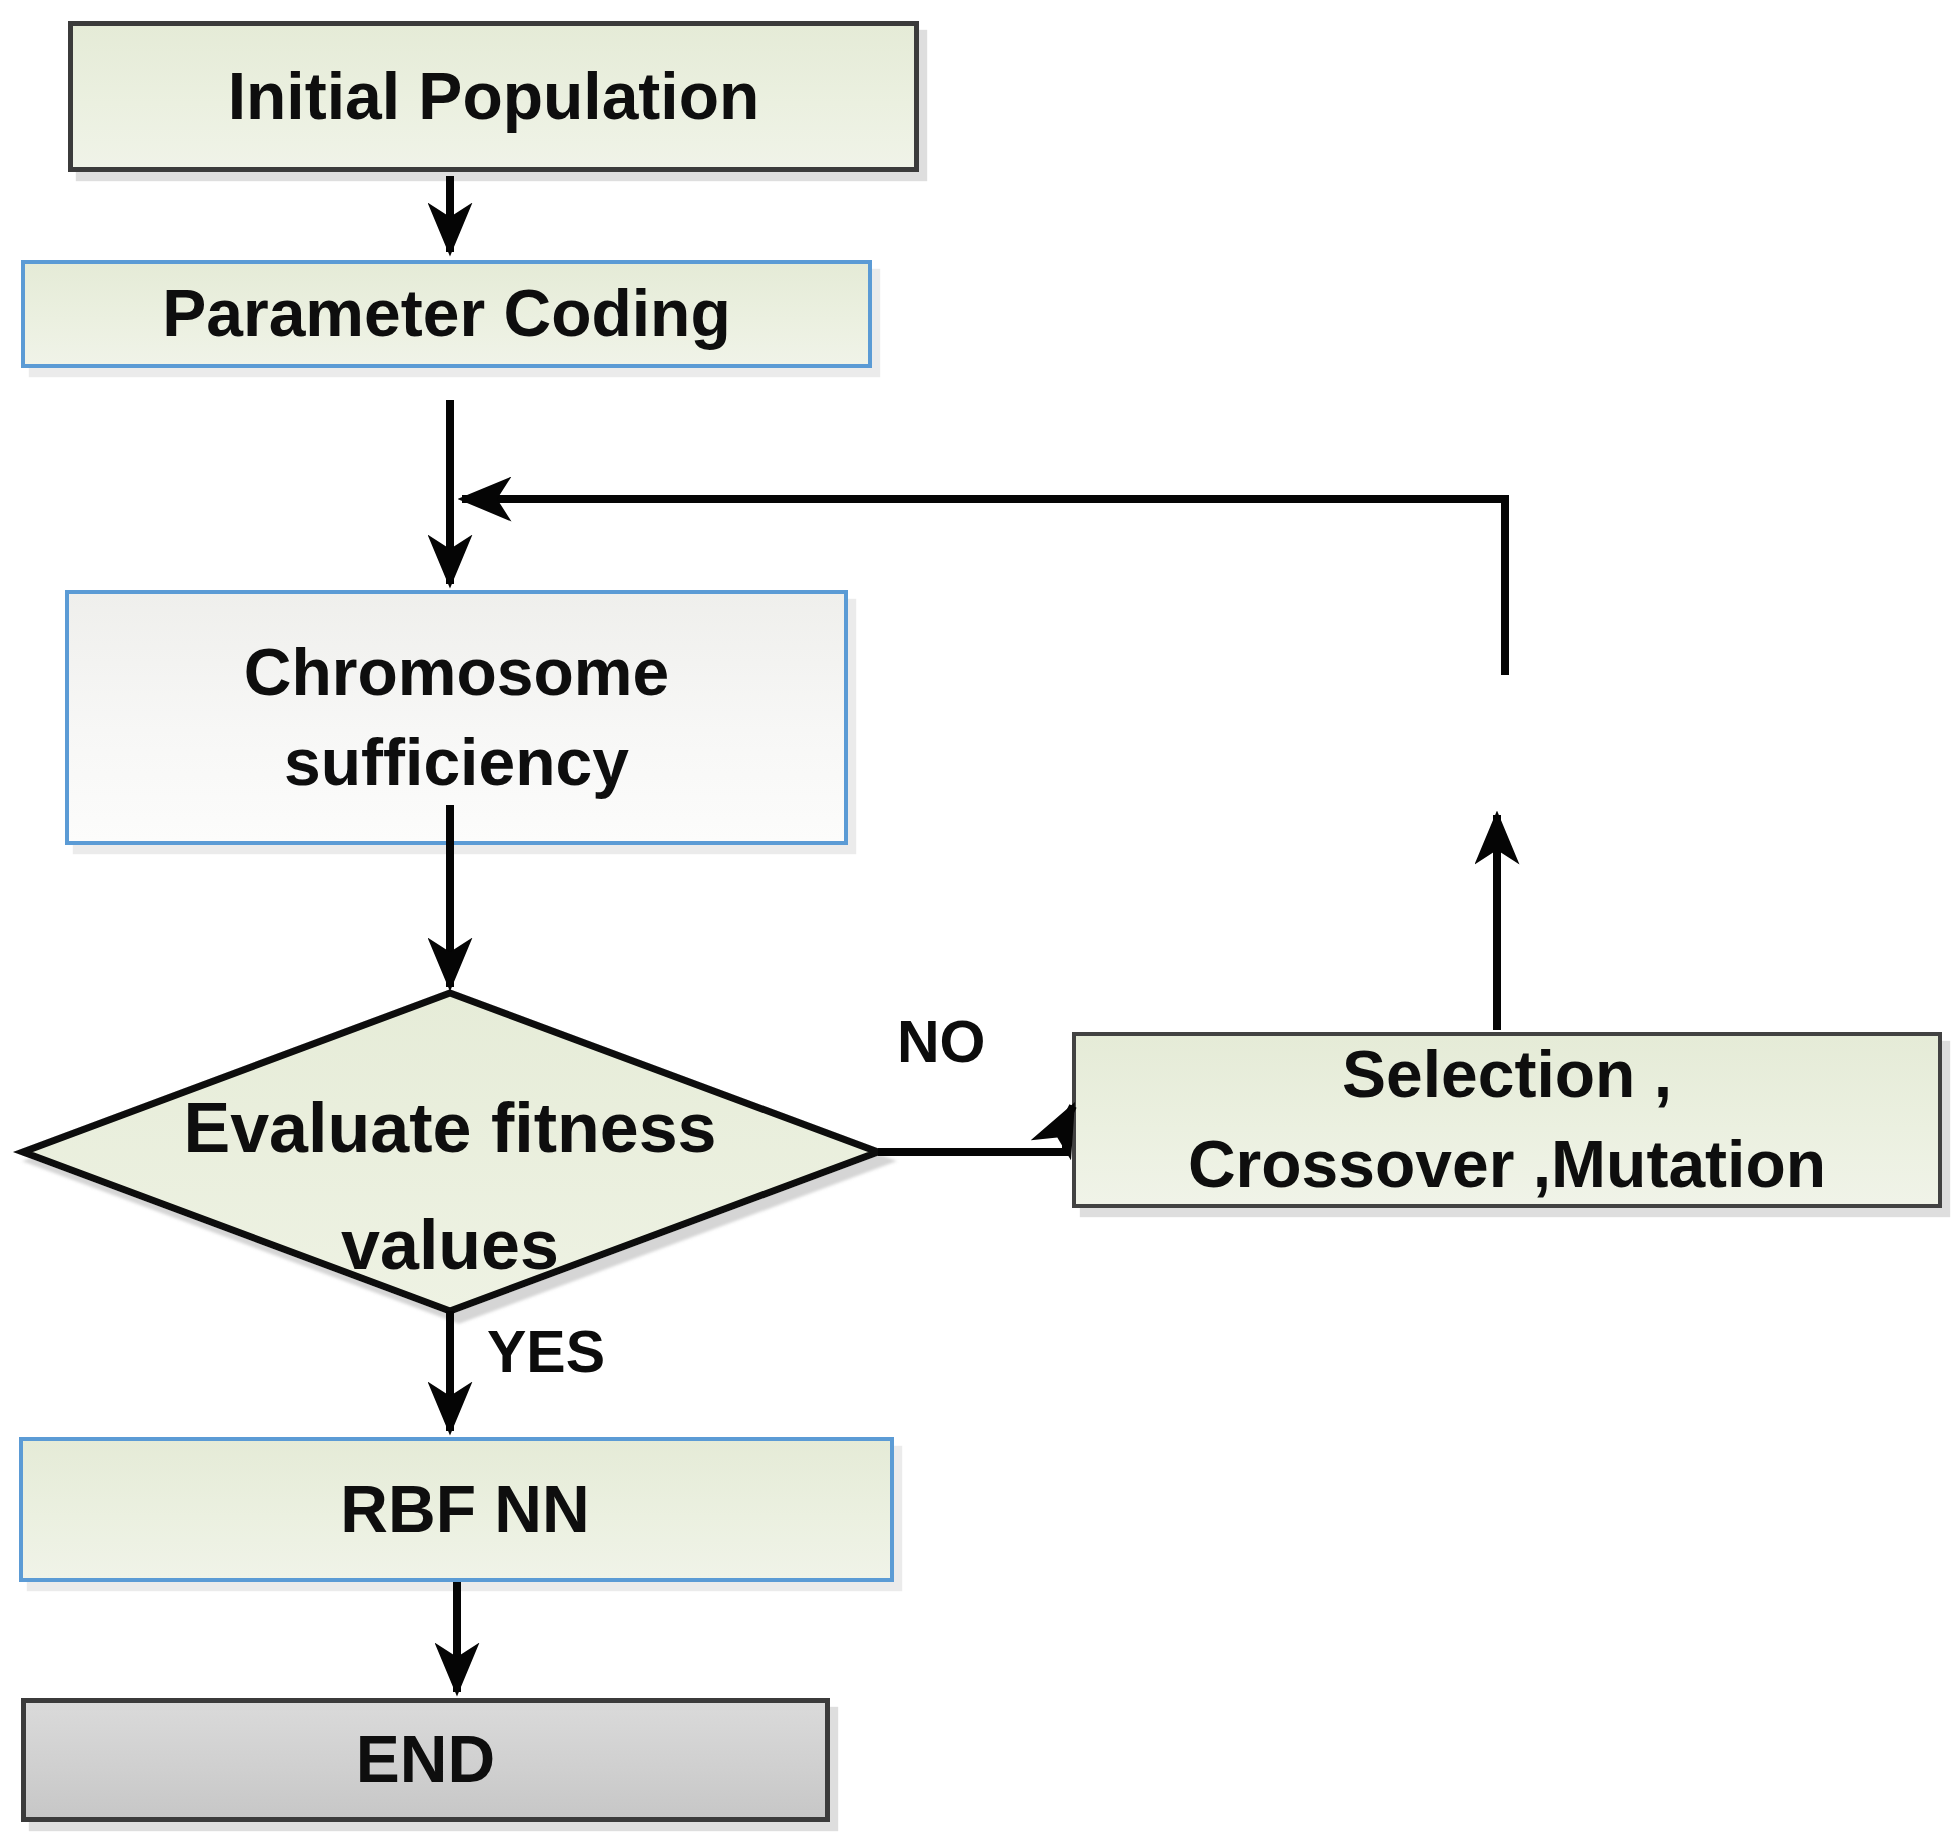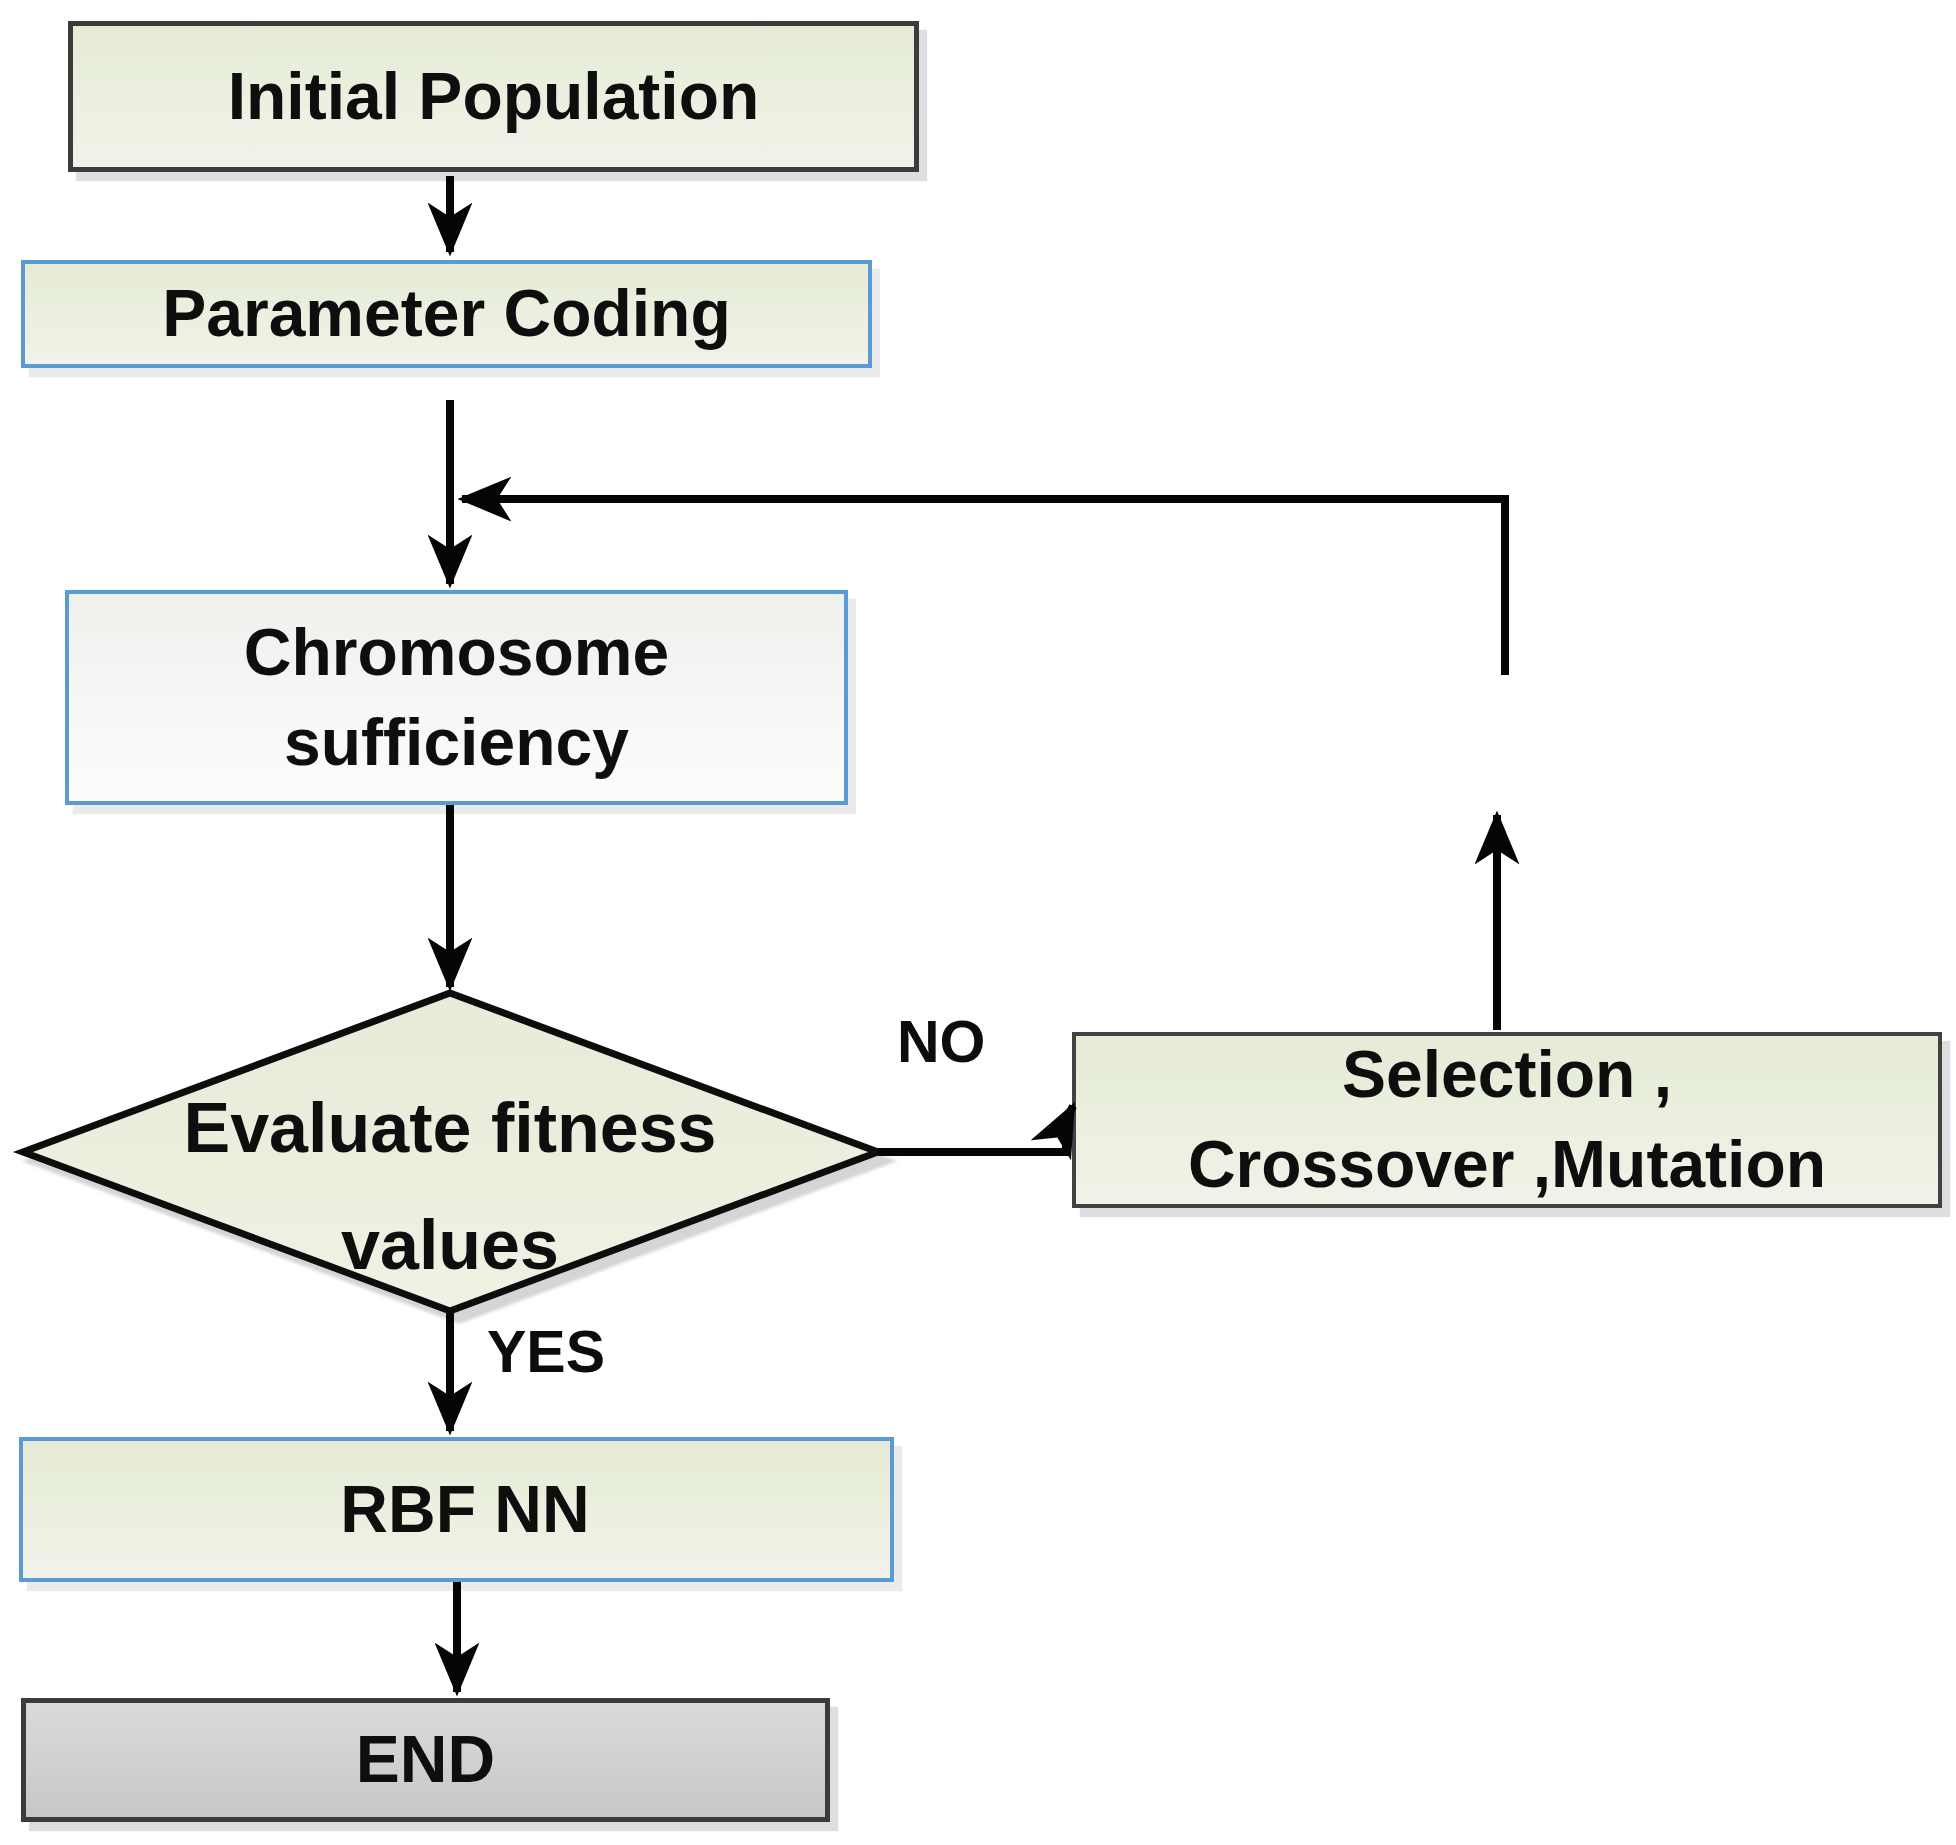--- a/index.html
+++ b/index.html
@@ -41,21 +41,21 @@
   .blue-border {
     border: 4px solid #5b9bd5;
     box-shadow: 8px 9px 1px rgba(175,175,175,0.25);
   }
   .thin-dark-border {
     border: 4px solid #424242;
     box-shadow: 8px 9px 1px rgba(145,145,145,0.30);
   }
   #node-initial-population { left: 21px;  top: 21px;   width: 851px; height: 151px; margin-left: 47px; }
   #node-parameter-coding   { left: 21px;  top: 260px;  width: 851px; height: 108px; }
-  #node-chromosome         { left: 65px;  top: 590px;  width: 783px; height: 215px;
+  #node-chromosome         { left: 65px;  top: 590px;  width: 783px; height: 255px;
                              background: linear-gradient(180deg, #efefec 0%, #f7f7f6 55%, #fcfcfb 100%); }
   #node-rbf-nn             { left: 19px;  top: 1437px; width: 875px; height: 145px; padding-left: 17px; }
   #node-end                { left: 21px;  top: 1698px; width: 809px; height: 124px;
                              background: linear-gradient(180deg, #dadada 0%, #d0d0d0 55%, #c7c7c7 100%); }
   #node-new-population     { left: 1071px; top: 675px;  width: 869px; height: 130px; }
   #node-selection          { left: 1072px; top: 1032px; width: 870px; height: 176px; }
   #node-selection .label   { line-height: 1.36; }
 
   #diamond-label {
     position: absolute;

